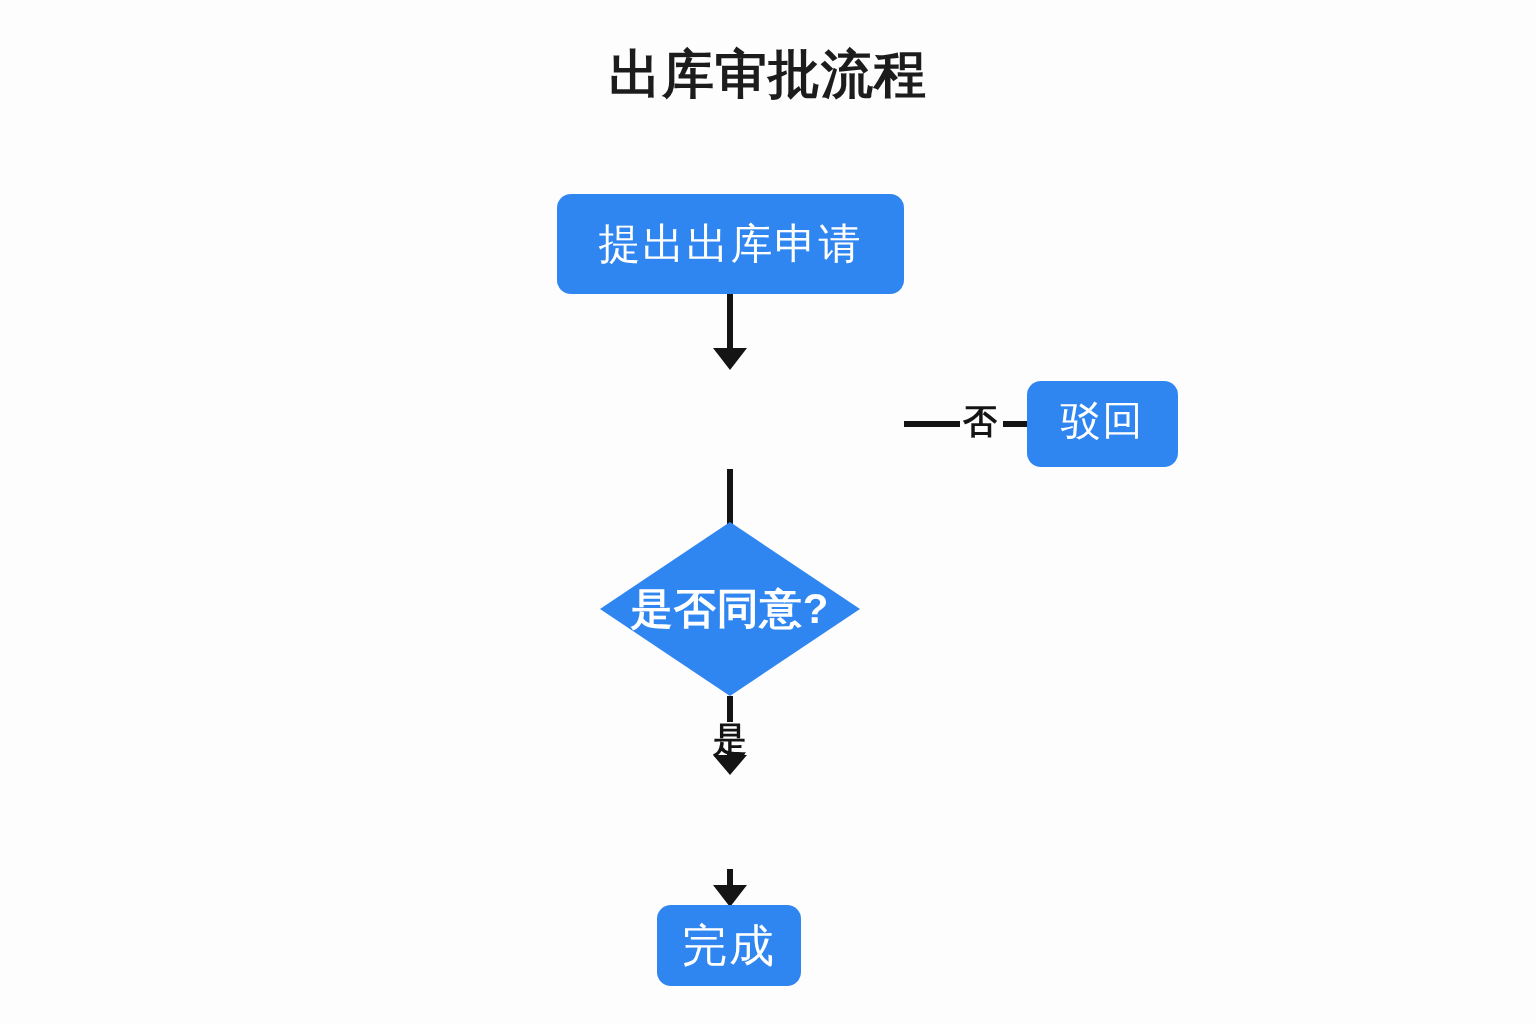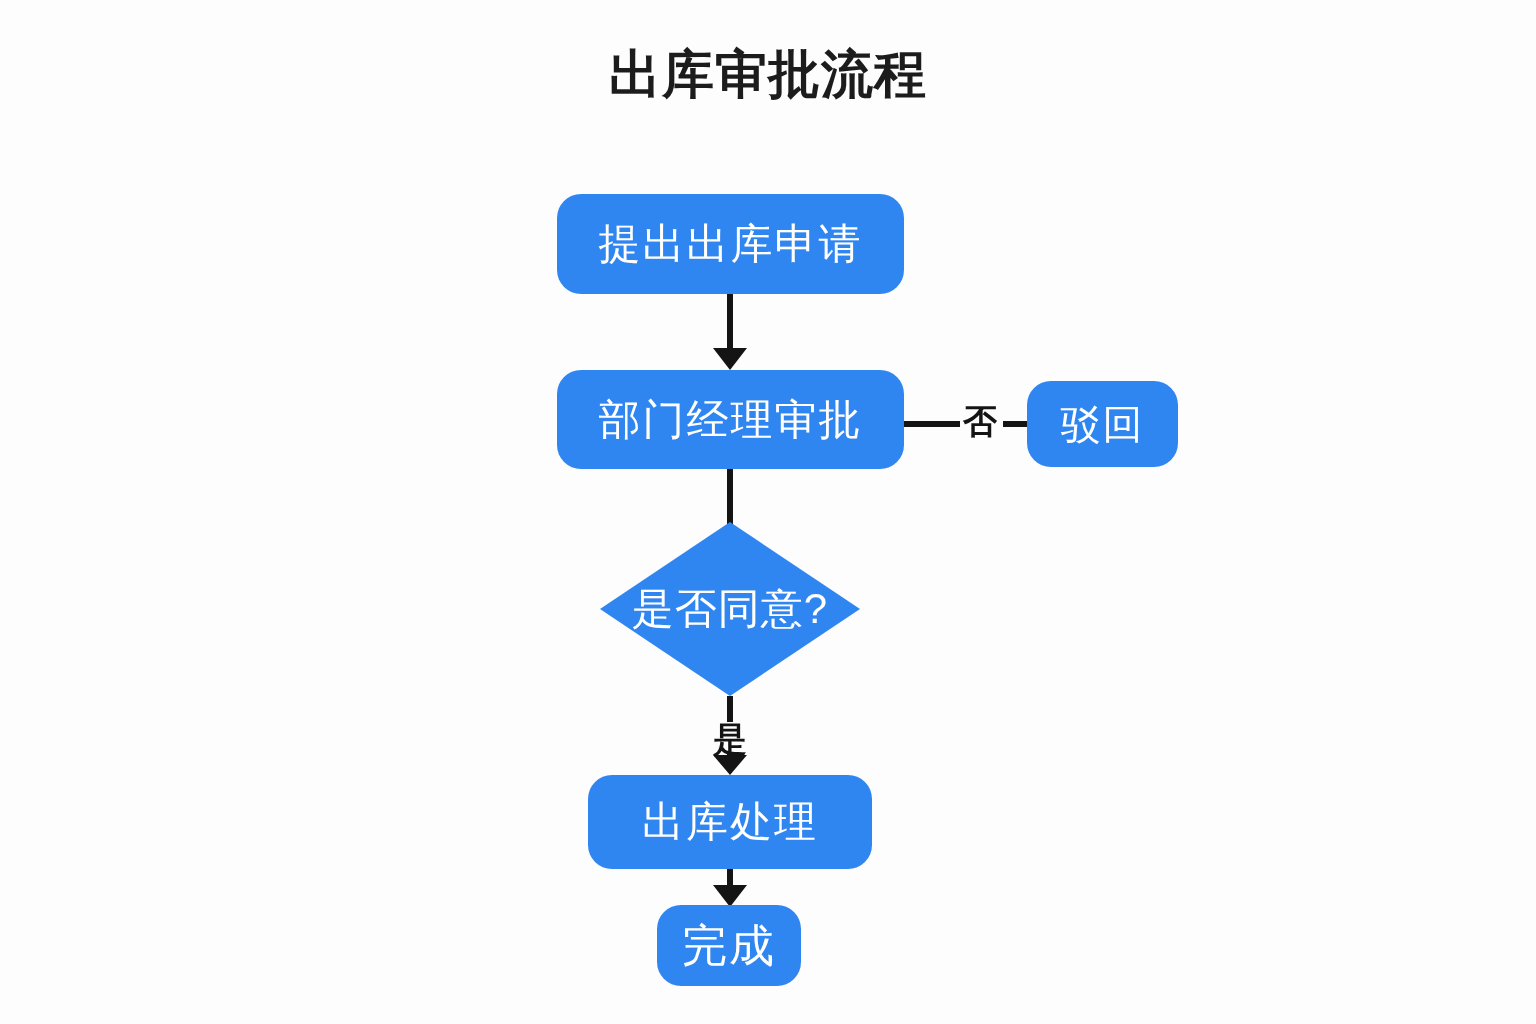--- a/index.html
+++ b/index.html
@@ -33,39 +33,39 @@
     color: #1c1c1c;
     letter-spacing: 1px;
     white-space: nowrap;
   }
 
   
   .node {
     position: absolute;
     box-sizing: border-box;
     background: #3086f0;
-    border-radius: 24px;
+    border-radius: 14px;
     display: flex;
     align-items: center;
     justify-content: center;
     color: #ffffff;
     font-size: 42px;
     font-weight: 500;
     letter-spacing: 2px;
     white-space: nowrap;
     z-index: 3;
   }
   .node .node-label {
     display: block;
     line-height: 1;
   }
 
   #node-request { left: 557px; top: 194px; width: 347px; height: 100px; }
   #node-approve { left: 557px; top: 370px; width: 347px; height: 99px; }
-  #node-reject  { left: 1027px; top: 381px; width: 151px; height: 86px; font-size: 40px; }
+  #node-reject  { left: 1027px; top: 381px; width: 151px; height: 86px; font-size: 40px; font-family: Liberation Mono, monospace; }
   #node-process { left: 588px; top: 775px; width: 284px; height: 94px; }
   #node-done    { left: 657px; top: 905px; width: 144px; height: 81px; font-size: 45px; }
 
   
   #node-decision {
     position: absolute;
     left: 600px;
     top: 522px;
     width: 260px;
     height: 174px;
@@ -78,21 +78,21 @@
     clip-path: polygon(50% 0%, 100% 50%, 50% 100%, 0% 50%);
   }
   #node-decision .node-label {
     position: absolute;
     inset: 0;
     display: flex;
     align-items: center;
     justify-content: center;
     color: #ffffff;
     font-size: 42px;
-    font-weight: 400;
+    font-weight: 700;
     letter-spacing: 1px;
     line-height: 1;
     white-space: nowrap;
   }
 
   
   .conn-line {
     position: absolute;
     background: #141414;
     z-index: 1;
@@ -164,34 +164,28 @@
   <div class="conn-line conn-v" id="edge-process-done"></div>
   <div class="arrowhead" id="arrow-done"></div>
 
   <div class="edge-label" id="label-no">否</div>
   <div class="edge-label" id="label-yes">是</div>
 
   <div class="node" id="node-request">
     <span class="node-label">提出出库申请</span>
   </div>
 
-  <div class="node" id="node-approve">
-    <span class="node-label">部门经理审批</span>
-  </div>
 
   <div class="node" id="node-reject">
     <span class="node-label">驳回</span>
   </div>
 
   <div id="node-decision">
     <div class="diamond-shape"></div>
     <span class="node-label">是否同意?</span>
   </div>
 
-  <div class="node" id="node-process">
-    <span class="node-label">出库处理</span>
-  </div>
 
   <div class="node" id="node-done">
     <span class="node-label">完成</span>
   </div>
 
 </div>
 
 </body></html>

